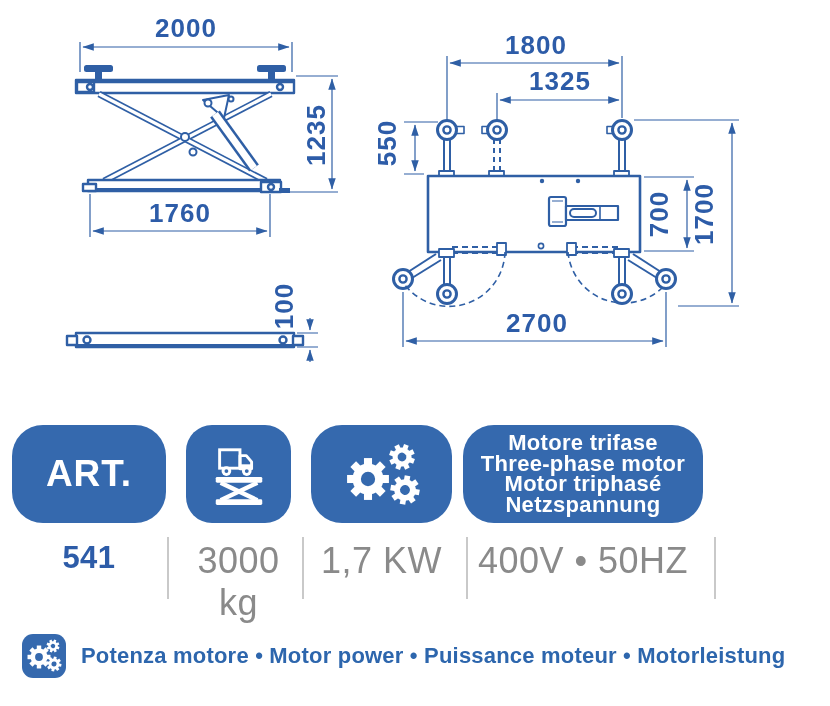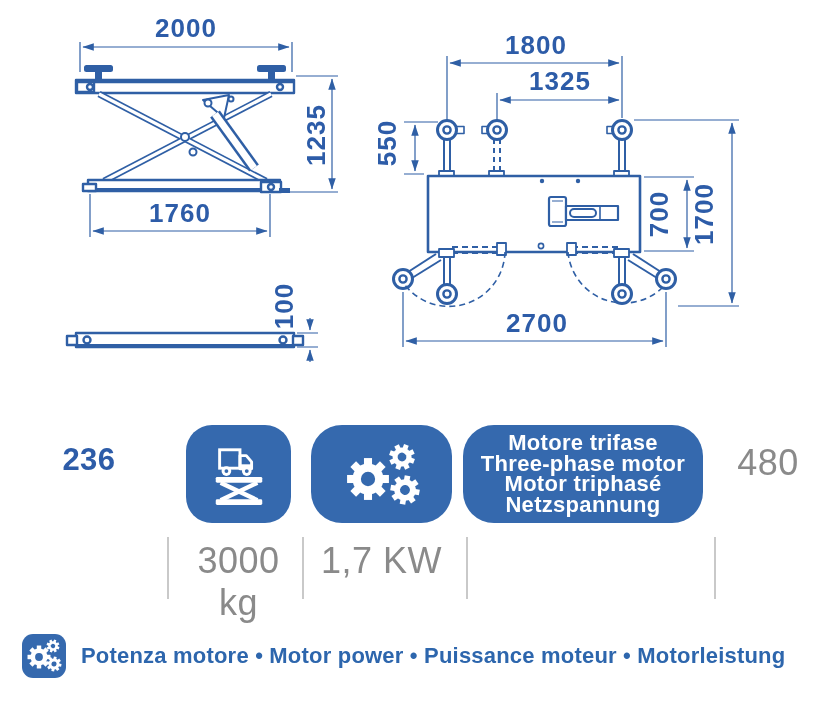--- a/index.html
+++ b/index.html
@@ -226,21 +226,24 @@
         <path class="dim" d="M403 292 V347 M666 292 V347"></path>
         <line class="dim" x1="406" y1="341" x2="663" y2="341" marker-start="url(#arr)" marker-end="url(#arr)"></line>
         <text class="dimtxt" x="537" y="332" text-anchor="middle">2700</text>
       </g>
     </g>
   </svg>
 
   <div>
 
     <div class="col" style="left:12px;width:154px;">
-      <div class="value value-art">236</div>
+      <div class="badge r30">
+        <span class="badge-art">ART.</span>
+      </div>
+      <div class="value value-art">541</div>
     </div>
 
     <div class="col" style="left:186px;width:105px;">
       <div class="badge r26">
         <svg width="62" height="66" viewBox="0 0 64 68">
           <rect x="12" y="9" width="21" height="19" fill="none" stroke="#fff" stroke-width="3"></rect>
           <path d="M33 15 h6.5 l5.5 6.5 v7 h-12 z" fill="none" stroke="#fff" stroke-width="3" stroke-linejoin="round"></path>
           <rect x="33" y="24" width="12" height="5" fill="#fff"></rect>
           <circle cx="19" cy="31" r="5" fill="#fff"></circle>
           <circle cx="19" cy="31" r="2" style="fill:var(--accent-blue)"></circle>
@@ -266,24 +269,24 @@
       <div class="value">1,7 KW</div>
     </div>
 
     <div class="col" style="left:463px;width:240px;">
       <div class="badge r30">
         <div class="badge-line">Motore trifase</div>
         <div class="badge-line">Three-phase motor</div>
         <div class="badge-line">Motor triphasé</div>
         <div class="badge-line">Netzspannung</div>
       </div>
+      <div class="value">400V • 50HZ</div>
     </div>
 
     <div class="col" style="left:722px;width:92px;">
-      <div class="value">480</div>
     </div>
 
     <div class="divider" style="left:167px;"></div>
     <div class="divider" style="left:302px;"></div>
     <div class="divider" style="left:466px;"></div>
     <div class="divider" style="left:714px;"></div>
   </div>
 
   <div class="footer">
     <svg width="44" height="44" viewBox="0 0 44 44">

